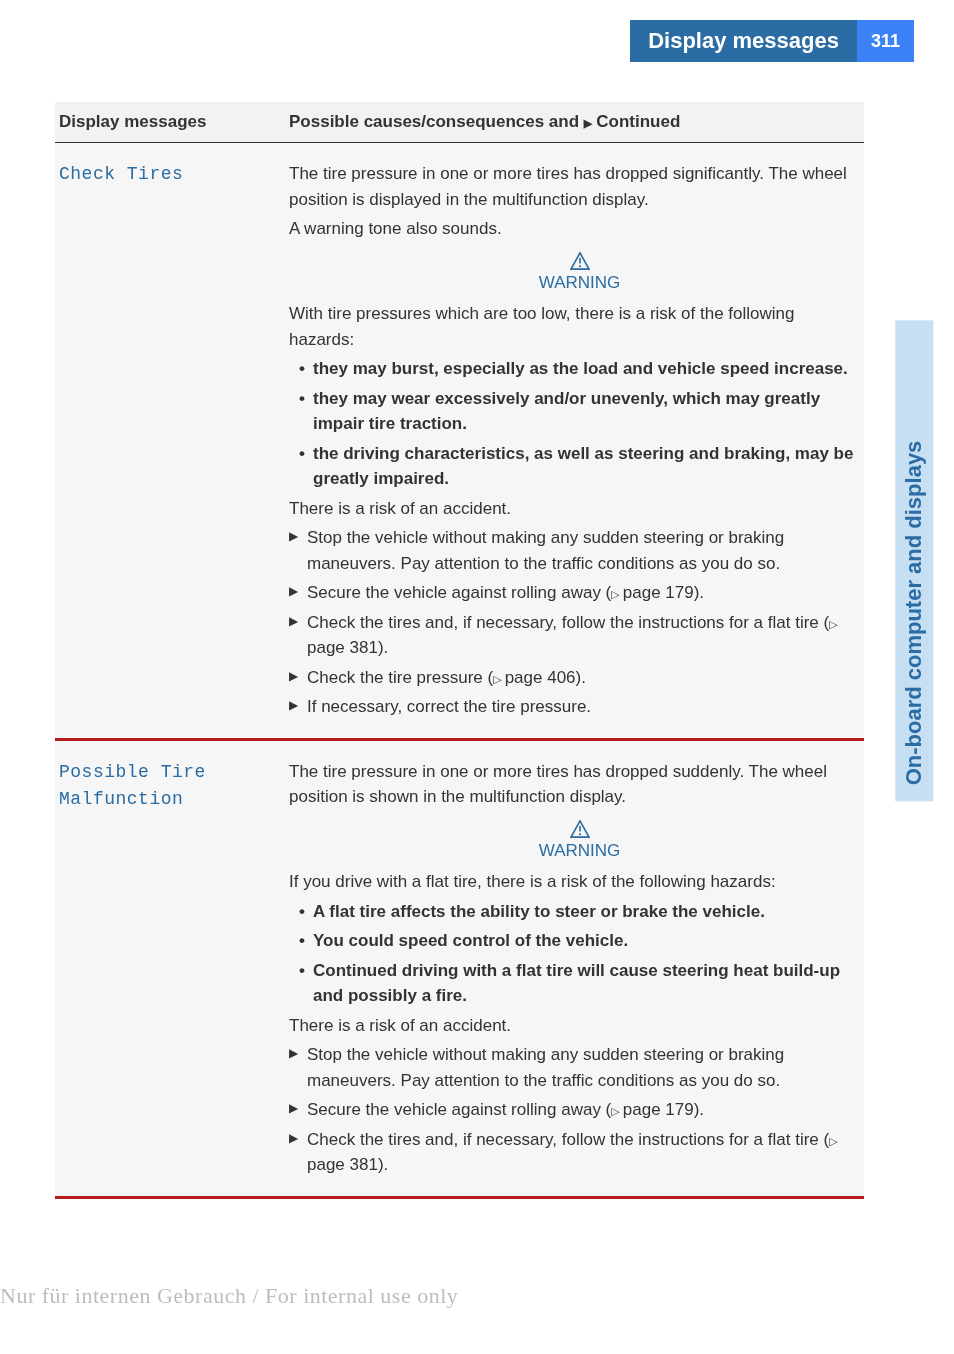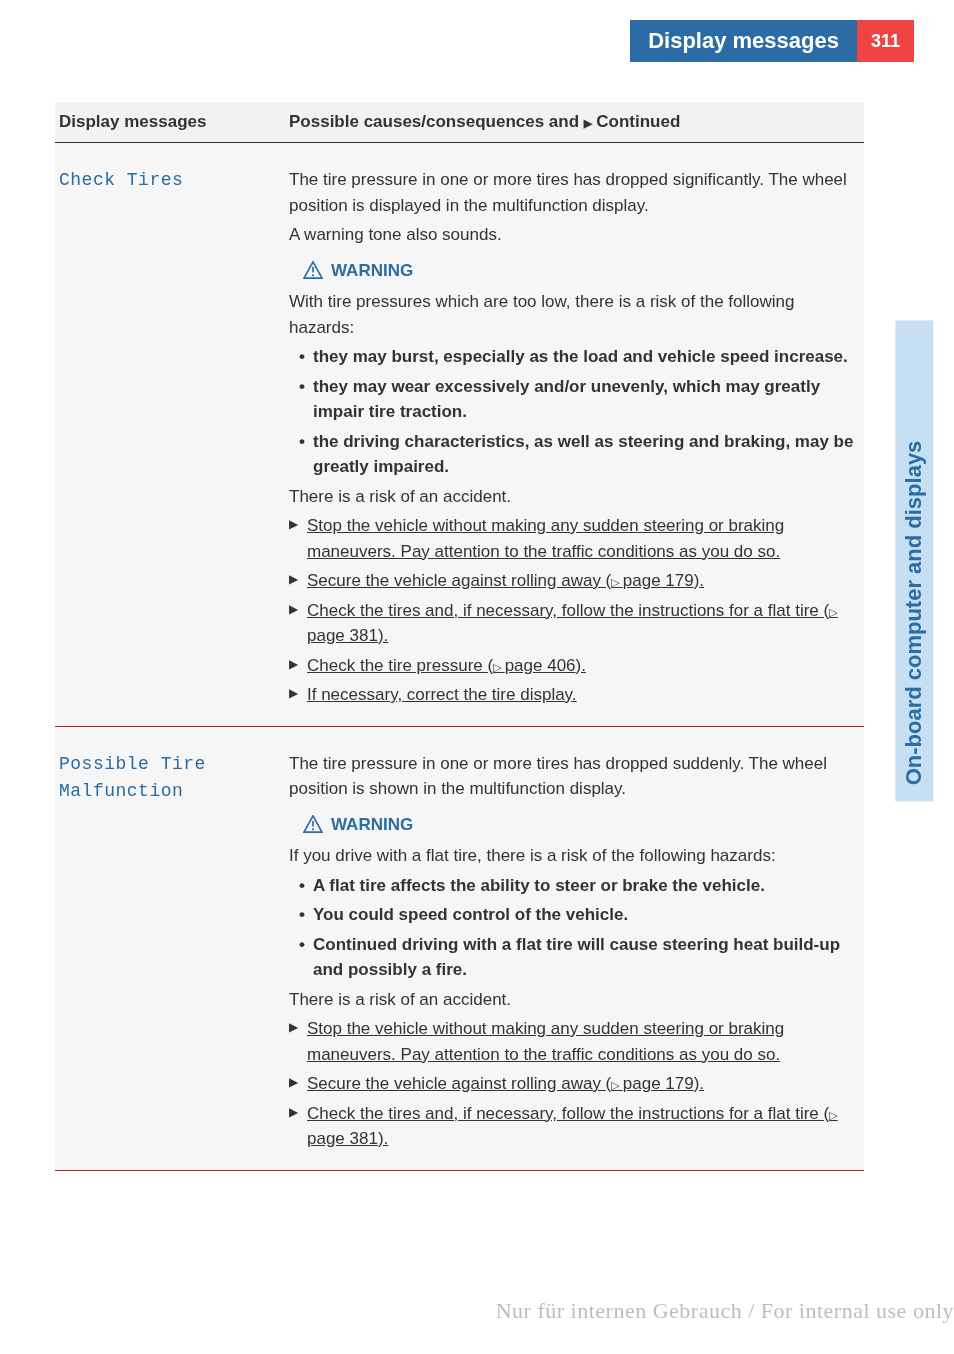--- a/index.html
+++ b/index.html
@@ -19,21 +19,21 @@
   .header-title {
     background: #2a6ca3;
     color: #fff;
     font-weight: bold;
     font-size: 22px;
     padding: 8px 18px 8px 18px;
     display: flex;
     align-items: center;
   }
   .header-pagenum {
-    background: #ef4444;
+    background: #3b82f6;
     color: #fff;
     font-weight: bold;
     font-size: 18px;
     padding: 8px 14px;
     display: flex;
     align-items: center;
     margin-right: 40px;
   }
   .side-tab {
     position: absolute;
@@ -66,40 +66,40 @@
     text-align: left;
     font-weight: bold;
     font-size: 17px;
     color: #333;
     padding: 10px 8px 10px 4px;
     border-bottom: 1px solid #333;
     background: #f2f2f2;
   }
   tbody td {
     vertical-align: top;
-    padding: 24px 8px 14px 4px;
-    border-bottom: 1px solid #b91c1c;
+    padding: 18px 8px 14px 4px;
+    border-bottom: 3px solid #b91c1c;
     font-size: 17px;
     line-height: 1.5;
   }
   td.col-msg {
     width: 230px;
     font-family: "Courier New", monospace;
     color: #2a6ca3;
     font-size: 18px;
     letter-spacing: 0.5px;
   }
   .para { margin-bottom: 4px; }
   .warning-line {
     color: #2a6ca3;
-    font-weight: bold;
+    font-weight: normal;
     margin: 10px 0 6px 14px;
     display: flex;
     align-items: center;
-    gap: 8px;
+    flex-direction: column;
   }
   .warn-icon {
     width: 20px; height: 18px;
     display: inline-block;
   }
   ul.hazards {
     list-style: none;
     margin: 4px 0 4px 10px;
   }
   ul.hazards li {
@@ -111,36 +111,35 @@
   ul.hazards li::before {
     content: "•";
     position: absolute;
     left: 0;
     top: 0;
   }
   .action {
     position: relative;
     padding-left: 18px;
     margin-bottom: 4px;
-    text-decoration: underline;
   }
   .action::before {
     content: "▶";
     position: absolute;
     left: 0;
     top: 2px;
     font-size: 12px;
   }
   .pageref::before { content: "▷ "; font-size: 11px; }
   th .hdr-arrow::before { content: "▶"; font-size: 11px; margin-right: 4px; }
   .footer {
     position: absolute;
-    bottom: 30px;
+    bottom: 45px;
     width: 100%;
-    text-align: right;
+    text-align: left;
     color: #bdbdbd;
     font-size: 22px;
     font-family: Georgia, serif;
     letter-spacing: 0.5px;
   }
   thead { background: #f2f2f2; }
   tbody tr.shade { background: #f6f6f6; }
 </style>
 </head>
 <body>
@@ -189,21 +188,21 @@
           <div class="action">Stop the vehicle without making any sudden steering or braking maneuvers. Pay attention to the traffic conditions as you do so.</div>
           <div class="action">
             <span>Secure the vehicle against rolling away (</span><span class="pageref">page 179</span><span>).</span>
           </div>
           <div class="action">
             <span>Check the tires and, if necessary, follow the instructions for a flat tire (</span><span class="pageref">page 381</span><span>).</span>
           </div>
           <div class="action">
             <span>Check the tire pressure (</span><span class="pageref">page 406</span><span>).</span>
           </div>
-          <div class="action">If necessary, correct the tire display.</div>
+          <div class="action">If necessary, correct the tire pressure.</div>
         </td>
       </tr>
 
       <tr class="shade">
         <td class="col-msg">Possible Tire Malfunction</td>
         <td>
           <div class="para">The tire pressure in one or more tires has dropped suddenly. The wheel position is shown in the multifunction display.</div>
           <div class="warning-line">
             <svg class="warn-icon" viewBox="0 0 24 22">
               <path d="M12 1 L23 21 L1 21 Z" fill="none" stroke="#2a6ca3" stroke-width="2"></path>

